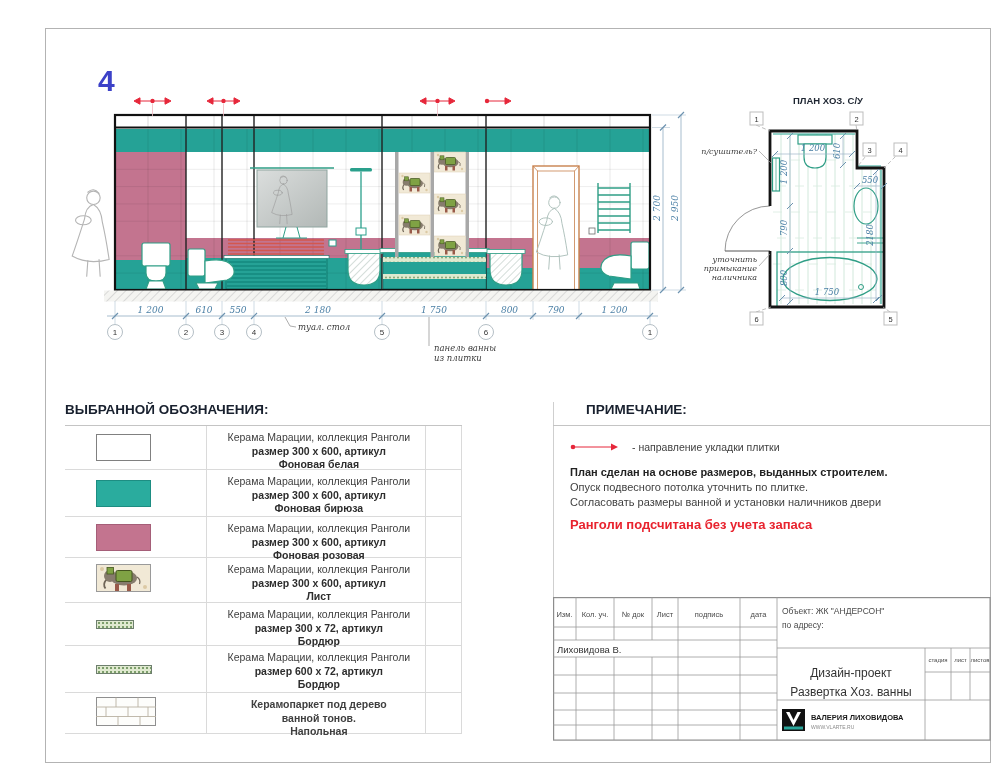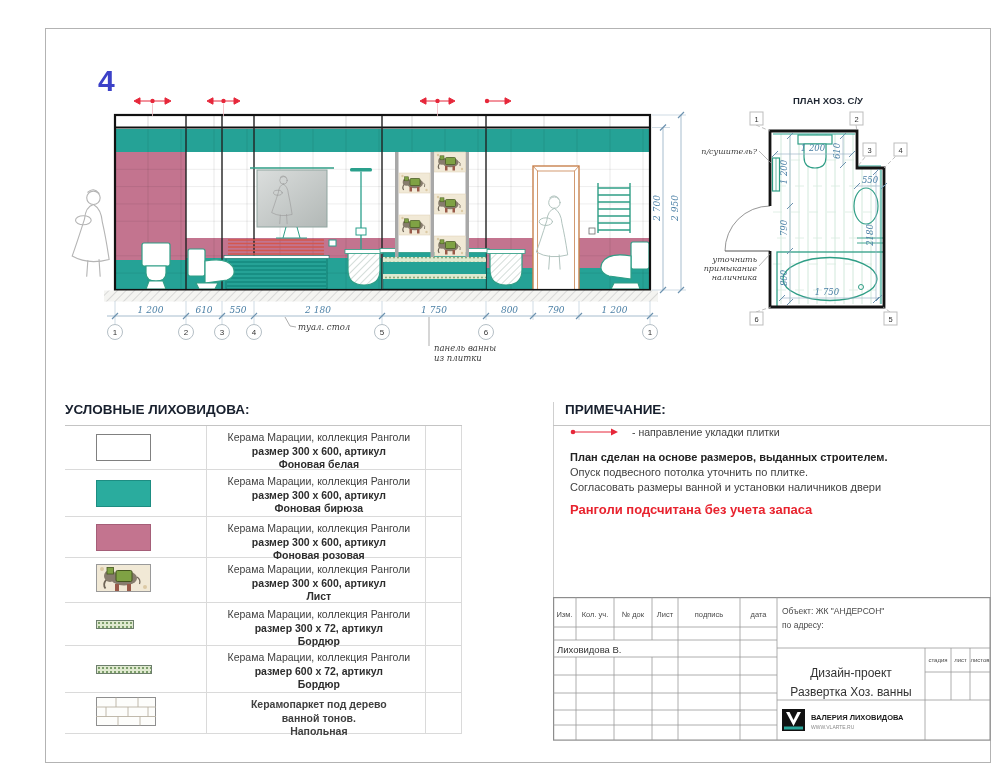--- a/index.html
+++ b/index.html
@@ -37,23 +37,23 @@
   .sw{box-sizing:border-box;}
   .sw-white{width:55px;height:27px;background:#fff;border:1px solid #808080;}
   .sw-teal{width:55px;height:27px;background:#2aac9e;border:1px solid #1d8d82;}
   .sw-pink{width:55px;height:27px;background:#c3748f;border:1px solid #a55e78;}
   .sw-b300{width:38px;height:9px;background:#dfe9cf radial-gradient(#7d9e6b 0.8px, transparent 0.9px);background-size:4px 4px;border:1px solid #6e7f6e;}
   .sw-b600{width:56px;height:9px;background:#dfe9cf radial-gradient(#7d9e6b 0.8px, transparent 0.9px);background-size:4px 4px;border:1px solid #6e7f6e;}
 
   
   #vdiv{position:absolute;left:553px;top:402px;width:0;height:195px;border-left:1px solid #cfcfcf;}
   #notes{position:absolute;left:553px;top:402px;width:437px;}
-  #notes .nt{height:23px;font-size:13.5px;font-weight:bold;color:#18202e;border-bottom:1.5px solid #c4c4c4;padding-left:12px;}
+  #notes .nt{height:23px;font-size:13.5px;font-weight:bold;color:#18202e;border-bottom:1.5px solid #c4c4c4;padding-left:33px;}
   #notes .body{padding-left:17px;}
-  .arrowrow{display:flex;align-items:center;}
+  .arrowrow{margin-top:15px;display:flex;align-items:center;}
   .arrowrow .lbl{font-size:10.5px;color:#3f3f3f;margin-left:10px;}
   #notes .n1{margin-top:13px;font-size:11px;font-weight:bold;color:#222;}
   #notes .n2,#notes .n3{margin-top:3px;font-size:11px;color:#3f3f3f;}
   #notes .warn{margin-top:9px;font-size:13px;font-weight:bold;color:#e8232e;}
 
   
   #tb{position:absolute;left:553px;top:597px;}
   .tbl{font-size:7.5px;fill:#4a4a4a;}
   .tbsm{font-size:6px;fill:#4a4a4a;}
   .tbauthor{font-size:9.5px;fill:#333;}
@@ -398,21 +398,21 @@
         <text class="anno" x="757" y="154" text-anchor="end" style="font-size:8px">п/сушитель?</text>
         <line x1="759" y1="266" x2="770" y2="254" stroke="#999" stroke-width="0.7"></line>
         <text class="anno" x="757" y="262" text-anchor="end" style="font-size:8px">уточнить</text>
         <text class="anno" x="757" y="271" text-anchor="end" style="font-size:8px">примыкание</text>
         <text class="anno" x="757" y="280" text-anchor="end" style="font-size:8px">наличника</text>
       </g>
     </g>
   </svg>
 
   <div id="legend">
-    <div class="lt">УСЛОВНЫЕ ЛИХОВИДОВА:</div>
+    <div class="lt">ВЫБРАННОЙ ОБОЗНАЧЕНИЯ:</div>
 
     <div class="lrow r1">
       <div class="c1">
           <div class="swwrap">
             <div class="sw sw-white"></div>
           </div>
         </div>
       <div class="c2">
         <div class="l1">Керама Марации, коллекция Ранголи</div>
         <div class="l2">размер 300 х 600, артикул</div>

